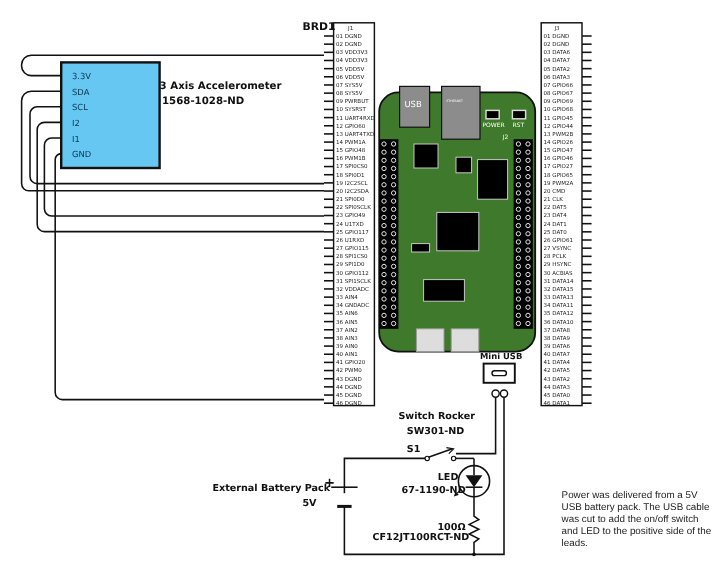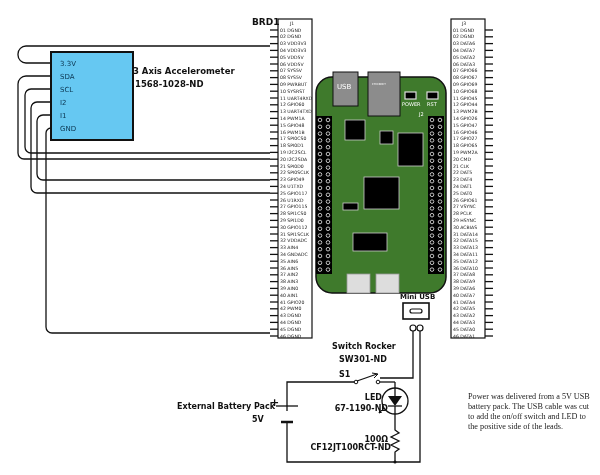--- a/index.html
+++ b/index.html
@@ -1,21 +1,21 @@
 <!DOCTYPE html>
 <html><head>
 <meta charset="utf-8">
 <style>
   html,body{margin:0;padding:0;background:#fff;}
   body{width:600px;height:475px;position:relative;overflow:hidden;font-family:"DejaVu Sans",sans-serif;}
   svg{position:absolute;left:0;top:0;}
   .lbl{font-family:"DejaVu Sans",sans-serif;font-weight:bold;fill:#111;}
   .pin{font-family:"DejaVu Sans",sans-serif;font-size:4.6px;fill:#222;}
   .hdr{font-family:"DejaVu Sans",sans-serif;font-size:4.6px;fill:#222;}
-  .note{position:absolute;left:468px;top:392px;width:125px;font-family:Liberation Serif, serif;font-size:8.2px;line-height:10px;color:#222;}
+  .note{position:absolute;left:468px;top:408px;width:125px;font-family:Liberation Sans, sans-serif;font-size:8.2px;line-height:10px;color:#222;}
   .wire{fill:none;stroke:#111;stroke-width:1.3;}
 </style>
 </head>
 <body>
 
 <svg width="600" height="475" viewBox="0 0 600 475">
 
   <g>
     <rect x="278" y="19" width="34" height="319" fill="#fff" stroke="#111" stroke-width="1.2"></rect>
     <text class="hdr" x="290" y="25">J1</text>

